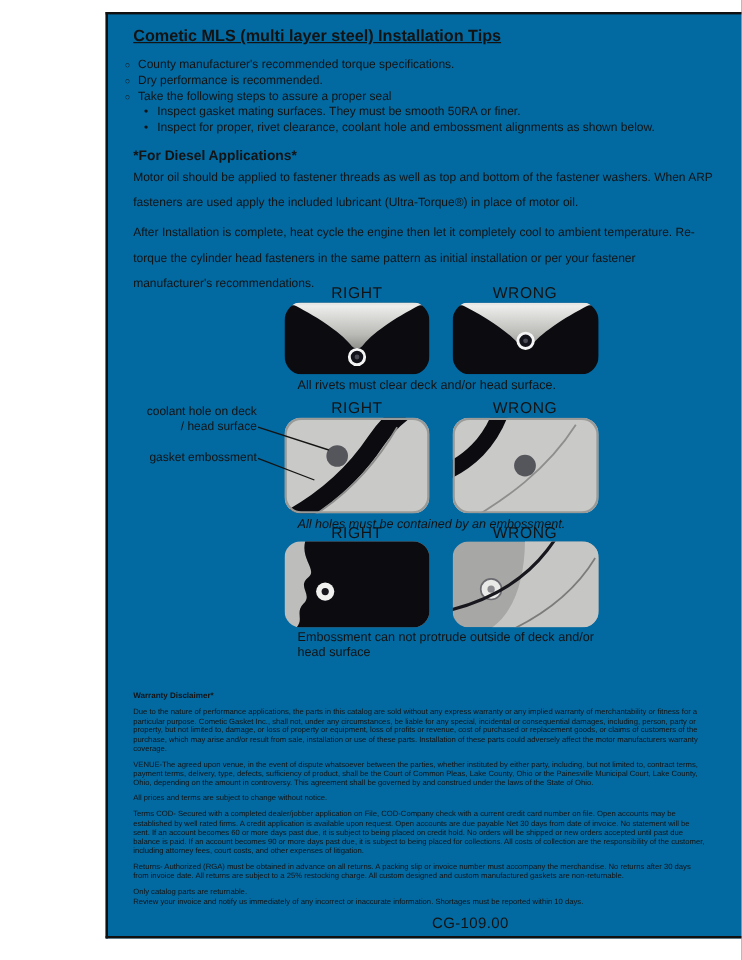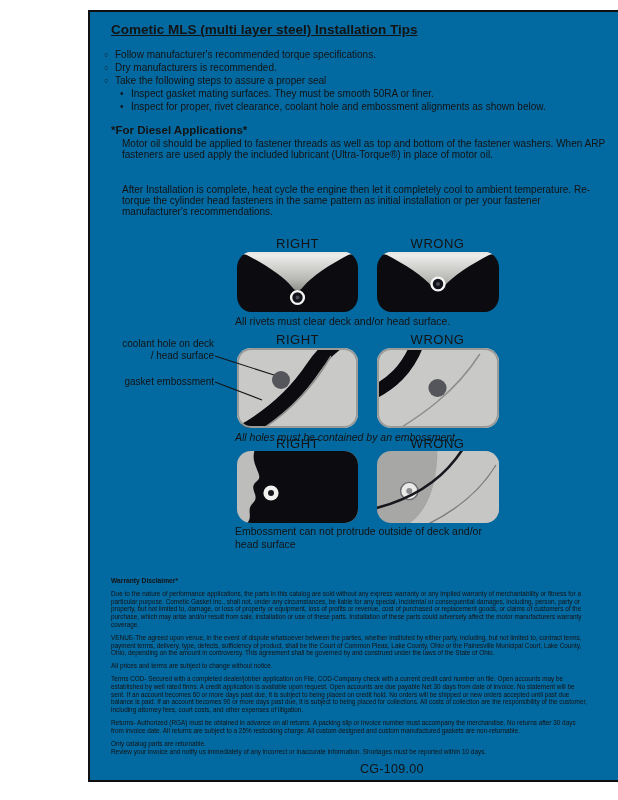--- a/index.html
+++ b/index.html
@@ -13,36 +13,36 @@
     border-top:2px solid #101010;border-left:2px solid #101010;border-bottom:2px solid #101010;
   }
   .abs{position:absolute;}
   .title{left:21px;top:10px;font-size:13.5px;font-weight:700;text-decoration:underline;white-space:nowrap;}
   .tips{left:14px;top:36px;font-size:10px;line-height:13px;}
   .tip-row{display:flex;align-items:flex-start;}
   .tip-row.sub{padding-left:16px;}
   .blt{width:11px;flex:0 0 11px;font-size:7.5px;line-height:13px;}
   .tip-row.sub .blt{font-size:10px;}
   .h2{left:21px;top:112px;font-size:11.5px;font-weight:700;}
-  .para{left:21px;width:486px;font-size:10px;line-height:11px;margin-left:11px;}
+  .para{left:21px;width:486px;font-size:10px;line-height:21px;}
   .p1{top:126px;}
   .p2{top:172px;}
   .note{top:203px;}
   .dlabel{width:121px;text-align:center;font-size:13px;letter-spacing:.5px;}
   .lbl-l{left:147px;} .lbl-r{left:287px;}
   .row1-lbl{top:224px;} .row2-lbl{top:320px;} .row3-lbl{top:424px;}
   .dimg{overflow:hidden;}
   .dimg svg{display:block;width:100%;height:100%;}
   .img-r1l{left:147px;top:240px;width:121px;height:60px;}
   .img-r1r{left:287px;top:240px;width:122px;height:60px;}
   .img-r2l{left:147px;top:336px;width:121px;height:80px;}
   .img-r2r{left:287px;top:336px;width:122px;height:80px;}
   .img-r3l{left:147px;top:439px;width:121px;height:72px;}
   .img-r3r{left:287px;top:439px;width:122px;height:72px;}
-  .caption{left:145px;font-size:10.5px;}
+  .caption{left:158px;font-size:10.5px;}
   .cap-r1{top:303px;} .cap-r2{top:419px;font-style:italic;} .cap-r3{top:513px;width:270px;line-height:12.5px;}
   .callout{text-align:right;font-size:10px;line-height:11.5px;}
   .callout1{left:28px;top:326px;width:96px;}
   .callout2{left:24px;top:364px;width:100px;}
   .callout-lines{left:24px;top:336px;width:200px;height:60px;pointer-events:none;}
   .callout-lines svg{display:block;width:100%;height:100%;}
   .fine-block{left:21px;top:565px;width:476px;font-size:6.4px;line-height:7.8px;}
   .fine-block p{margin:0 0 5px 0;}
   .fine-heading{font-weight:700;font-size:6.7px;margin:0 0 6px 0;}
   .tight{margin-bottom:1px !important;}
@@ -51,25 +51,25 @@
 </head>
 <body>
 
 <div class="page">
 
   <div class="abs title">Cometic MLS (multi layer steel) Installation Tips</div>
 
   <div class="abs tips">
     <div class="tip-row">
       <span class="blt">○</span>
-      <span>Follow manufacturer's recommended torque specifications.</span>
+      <span>County manufacturer's recommended torque specifications.</span>
     </div>
     <div class="tip-row">
       <span class="blt">○</span>
-      <span>Dry manufacturers is recommended.</span>
+      <span>Dry performance is recommended.</span>
     </div>
     <div class="tip-row">
       <span class="blt">○</span>
       <span>Take the following steps to assure a proper seal</span>
     </div>
     <div class="tip-row sub">
       <span class="blt">•</span>
       <span>Inspect gasket mating surfaces.  They must be smooth 50RA or finer.</span>
     </div>
     <div class="tip-row sub">

